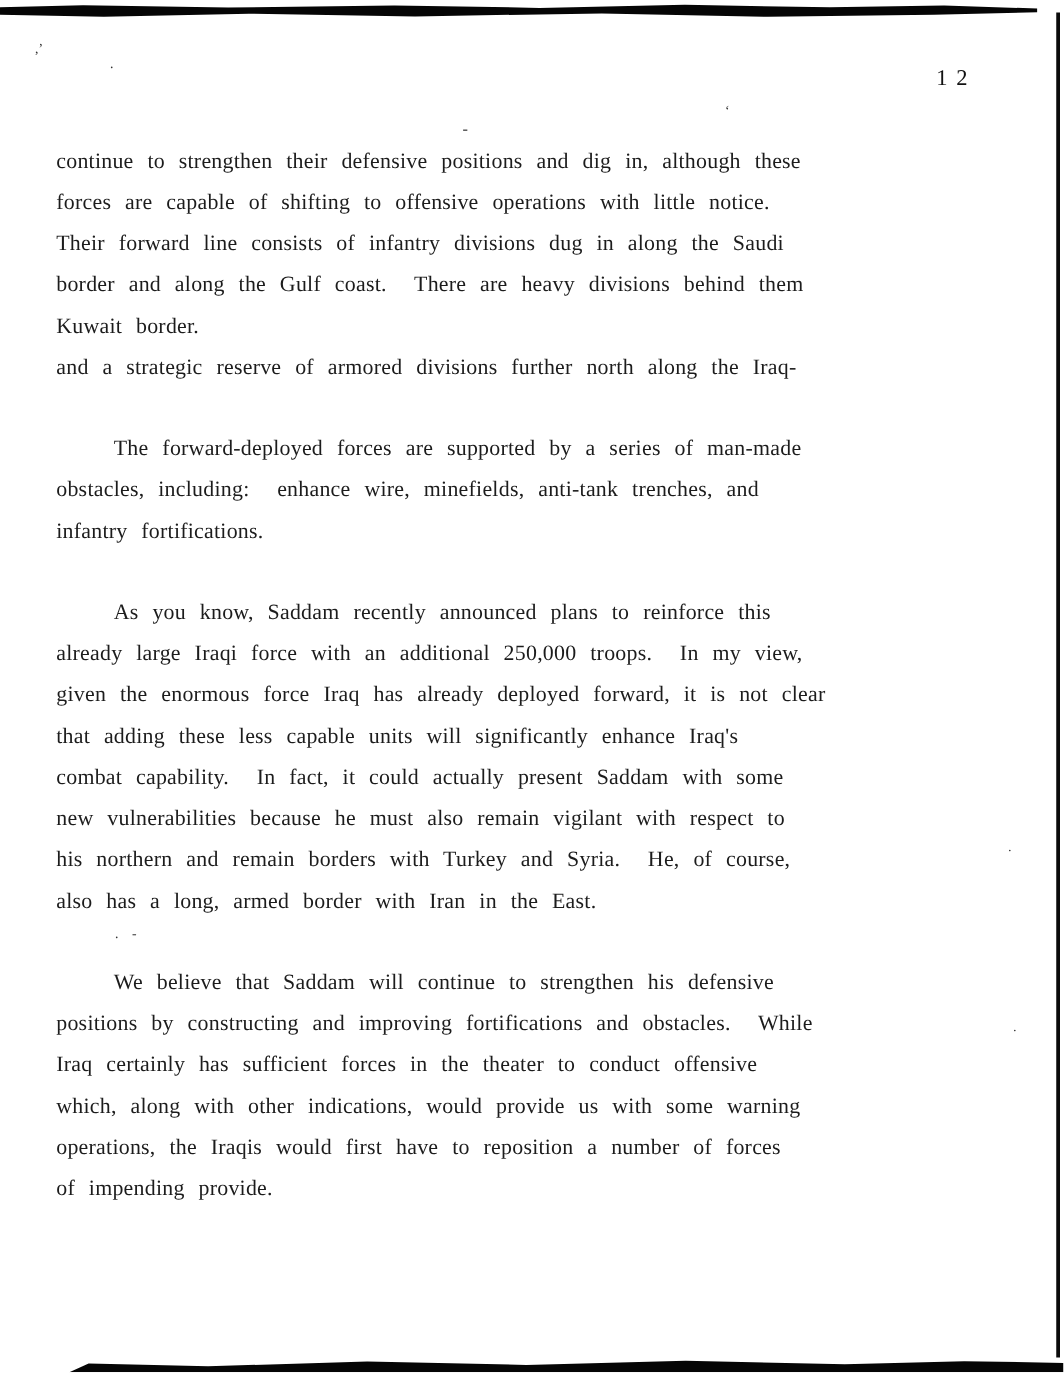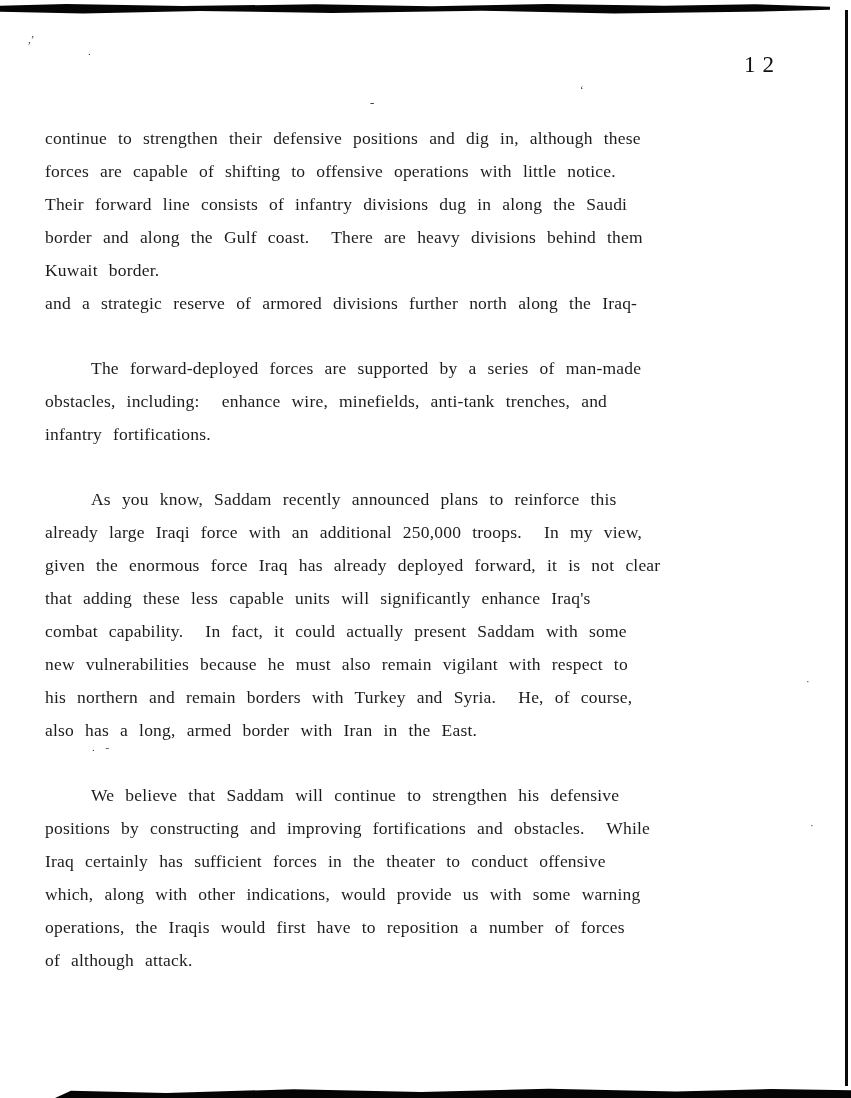--- a/index.html
+++ b/index.html
@@ -42,30 +42,29 @@
     left: 55px;
     width: 796px;
     height: 11px;
     background: #050505;
     clip-path: polygon(0% 100%, 2% 35%, 14% 55%, 30% 20%, 46% 45%, 62% 15%, 78% 40%, 90% 18%, 100% 30%, 100% 100%);
   }
   .page-number {
     position: absolute;
     top: 52px;
     right: 70px;
-    font-size: 23px;
+    font-size: 18px;
     letter-spacing: 7px;
     color: #111111;
   }
   .content {
     position: absolute;
     top: 112px;
     left: 45px;
     width: 690px;
-    margin-top: 10px;
   }
   .para {
     margin: 0 0 32px 0;
   }
   .line {
     height: 33px;
     line-height: 33px;
     font-size: 17.5px;
     word-spacing: 6.5px;
     letter-spacing: 0.2px;
@@ -131,17 +130,17 @@
         <div class="line">new vulnerabilities because he must also remain vigilant with respect to</div>
         <div class="line">his northern and remain borders with Turkey and Syria.  He, of course,</div>
         <div class="line">also has a long, armed border with Iran in the East.</div>
       </div>
       <div class="para indented">
         <div class="line">We believe that Saddam will continue to strengthen his defensive</div>
         <div class="line">positions by constructing and improving fortifications and obstacles.  While</div>
         <div class="line">Iraq certainly has sufficient forces in the theater to conduct offensive</div>
         <div class="line">which, along with other indications, would provide us with some warning</div>
         <div class="line">operations, the Iraqis would first have to reposition a number of forces</div>
-        <div class="line">of although attack.</div>
+        <div class="line">of impending provide.</div>
       </div>
     </div>
 
 </div>
 
 </body></html>

